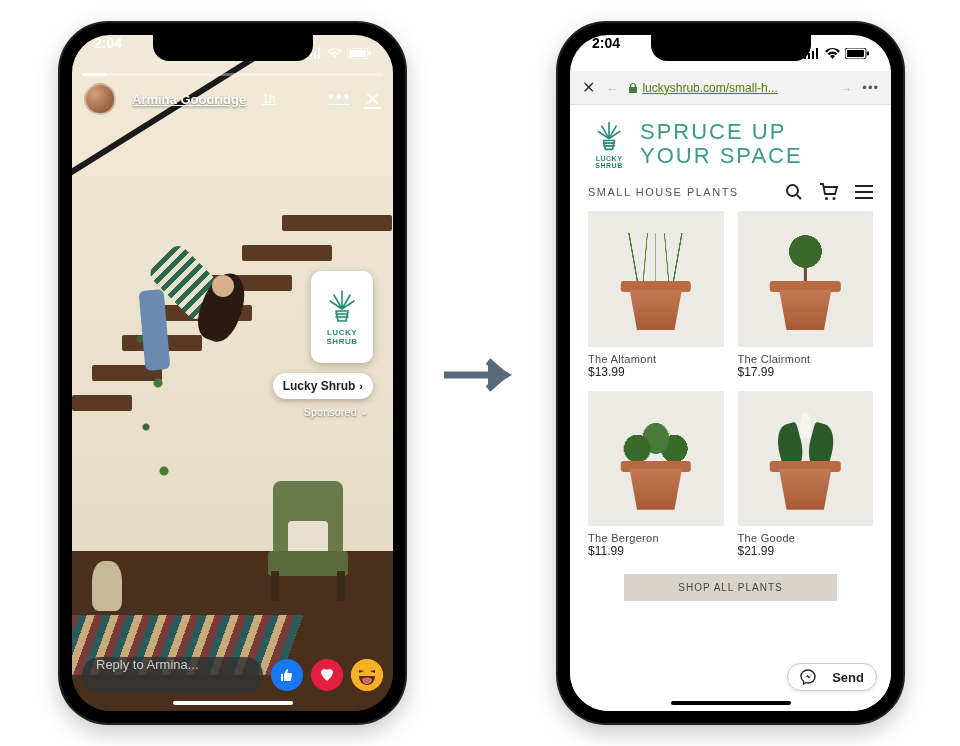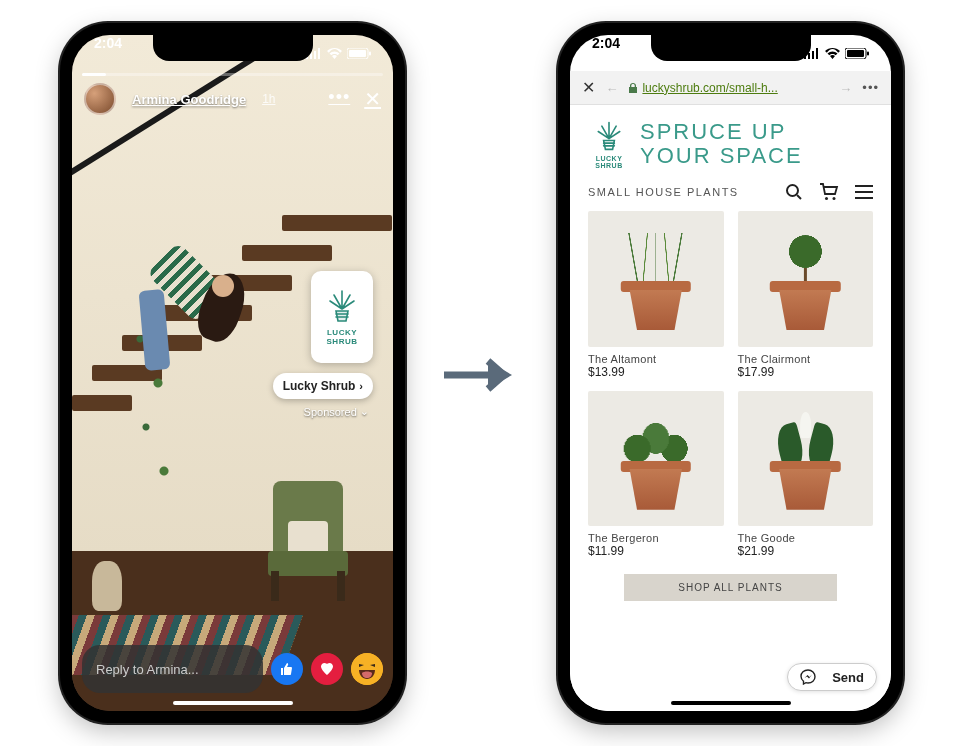--- a/index.html
+++ b/index.html
@@ -109,22 +109,22 @@
   .sponsored {
     position:absolute; top:370px; right:24px; font-size:11px; color:#fff;
     text-shadow:0 1px 2px rgba(0,0,0,0.6); z-index:25; display:flex; align-items:center; gap:3px;
   }
 
   .story-footer {
     position:absolute; bottom:18px; left:10px; right:10px;
     display:flex; align-items:center; gap:8px; z-index:30;
   }
   .reply-input {
-    flex:1; height:48px; border-radius:18px; background:rgba(50,50,50,0.85);
-    color:#ccc; font-size:13px; display:flex; align-items:center; padding:0 14px;
+    flex:1; height:36px; border-radius:18px; background:rgba(50,50,50,0.85);
+    color:#ccc; font-size:13px; display:flex; align-items:flex-start; padding:0 14px;
   }
   .reaction { width:32px; height:32px; border-radius:50%; display:flex; align-items:center; justify-content:center; font-size:16px; }
   .r-like { background:#1877f2; color:#fff; }
   .r-love { background:#e41e3f; color:#fff; }
   .r-haha { background:#f7b125; }
   .home-indicator { position:absolute; bottom:6px; left:50%; transform:translateX(-50%); width:120px; height:4px; border-radius:2px; z-index:50; }
   .home-indicator.light { background:#fff; }
   .home-indicator.dark { background:#000; }
 
   

